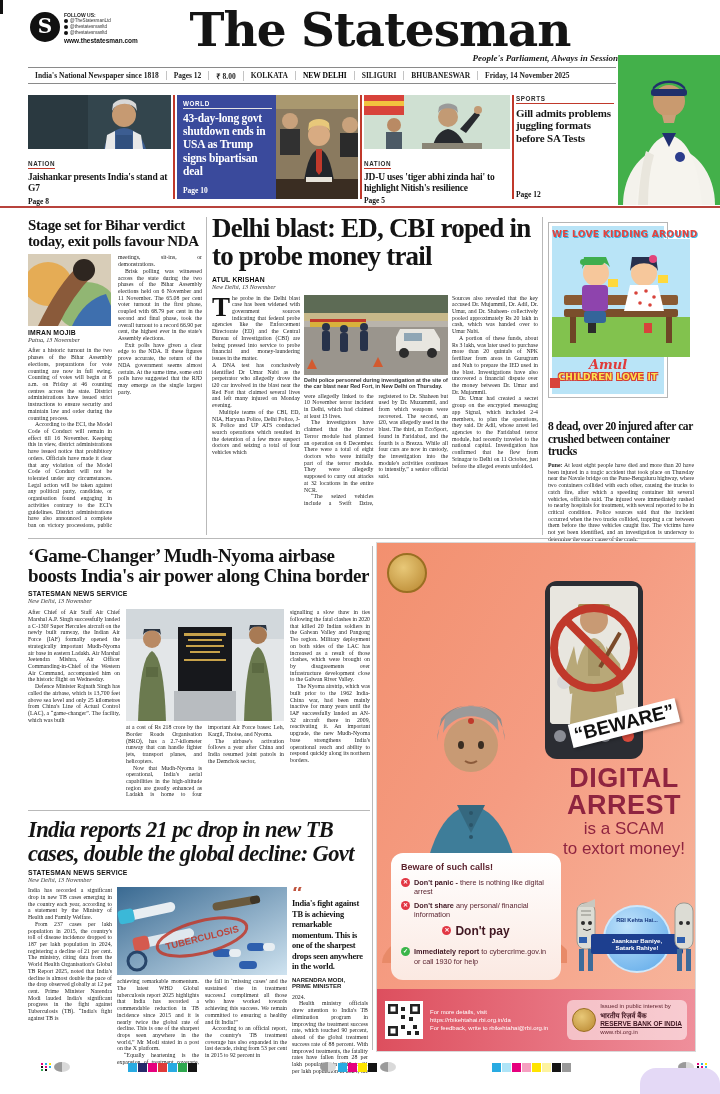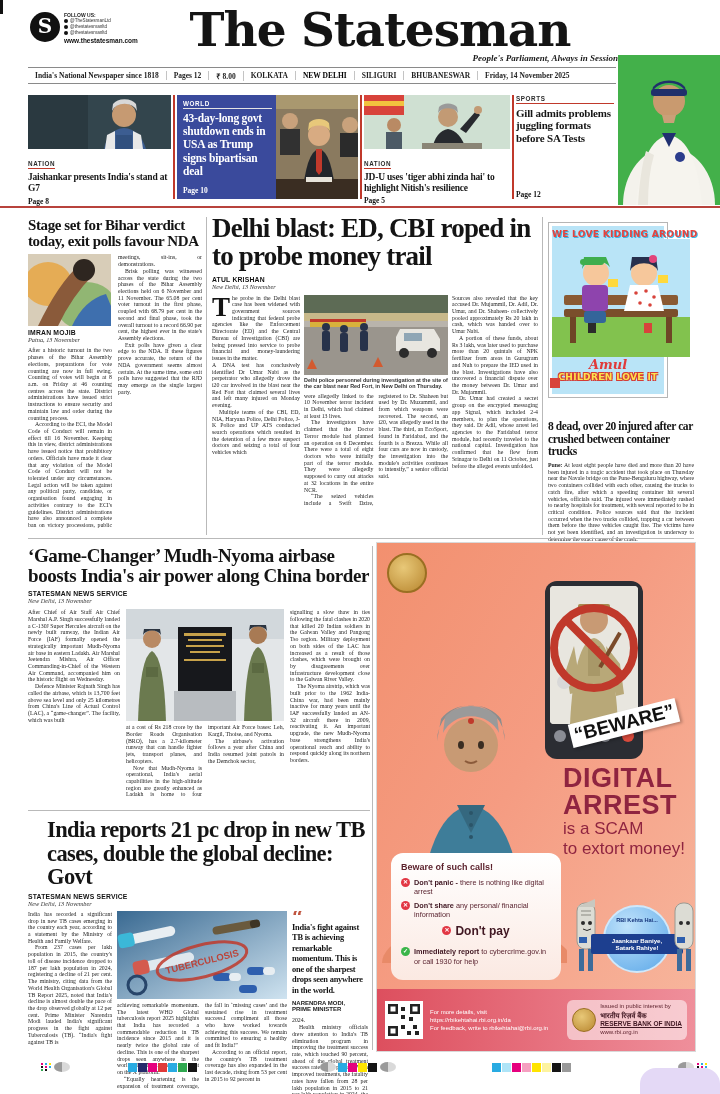--- a/index.html
+++ b/index.html
@@ -386,21 +386,21 @@
           <p>signalling a slow thaw in ties following the fatal clashes in 2020 that killed 20 Indian soldiers in the Galwan Valley and Pangong Tso region. Military deployment on both sides of the LAC has increased as a result of those clashes, which were brought on by disagreements over infrastructure development close to the Galwan River Valley.</p>
           <p>The Nyoma airstrip, which was built prior to the 1962 India-China war, had been mainly inactive for many years until the IAF successfully landed an AN-32 aircraft there in 2009, reactivating it. An important upgrade, the new Mudh-Nyoma base strengthens India's operational reach and ability to respond quickly along its northern borders.</p>
         </div>
     </div>
   </div>
 
   <div class="abs hair" style="left:372px;top:546px;width:1px;height:504px;"></div>
   <div class="abs hair" style="left:28px;top:810px;width:342px;height:1px;"></div>
 
   <div class="abs" style="left:28px;top:818px;width:342px;">
-    <div class="headline" style="font-size:22.5px;line-height:1.05;letter-spacing:-.6px;margin-left:19px;">India reports 21 pc drop in new TB cases, double the global decline: Govt</div>
+    <div class="headline" style="font-size:22.5px;line-height:1.05;font-style:italic;letter-spacing:-.6px;">India reports 21 pc drop in new TB cases, double the global decline: Govt</div>
     <div style="margin-top:4px;">
       <div class="byline">STATESMAN NEWS SERVICE</div>
       <div class="dateline">New Delhi, 13 November</div>
     </div>
     <div class="cols" style="margin-top:4px;gap:5px;height:188px;overflow:hidden;">
       <div class="btxt" style="width:84px;">
           <p>India has recorded a significant drop in new TB cases emerging in the country each year, according to a statement by the Ministry of Health and Family Welfare.</p>
           <p>From 237 cases per lakh population in 2015, the country's toll of disease incidence dropped to 187 per lakh population in 2024, registering a decline of 21 per cent. The ministry, citing data from the World Health Organisation's Global TB Report 2025, noted that India's decline is almost double the pace of the drop observed globally at 12 per cent. Prime Minister Narendra Modi lauded India's significant progress in the fight against Tuberculosis (TB). “India's fight against TB is</p>
         </div>
       <div style="width:170px;">
@@ -508,21 +508,21 @@
         <span style="width:12px;height:12px;border-radius:50%;background:#8a8d95;"></span>
         <span style="width:12px;height:12px;border-radius:50%;background:#8a8d95;"></span>
         <span style="width:12px;height:12px;border-radius:50%;background:#8a8d95;"></span>
         <span style="width:12px;height:12px;border-radius:50%;background:#d84a3c;"></span>
       </div>
     </div>
     <div class="abs" style="left:192px;top:168px;transform:rotate(-6deg);">
       <span class="beware">“BEWARE”</span>
     </div>
 
-    <div class="abs" style="left:186px;top:222px;">
+    <div class="abs" style="left:186px;top:222px;text-align:center;">
       <div class="da-title">DIGITAL</div>
       <div class="da-title">ARREST</div>
       <div class="da-sub">is a SCAM</div>
       <div class="da-sub">to extort money!</div>
     </div>
 
     <div class="abs panel" style="left:14px;top:310px;width:170px;box-sizing:border-box;">
       <div class="panel-title">Beware of such calls!</div>
       <div class="bullet">
         <span class="bicon">✕</span>

